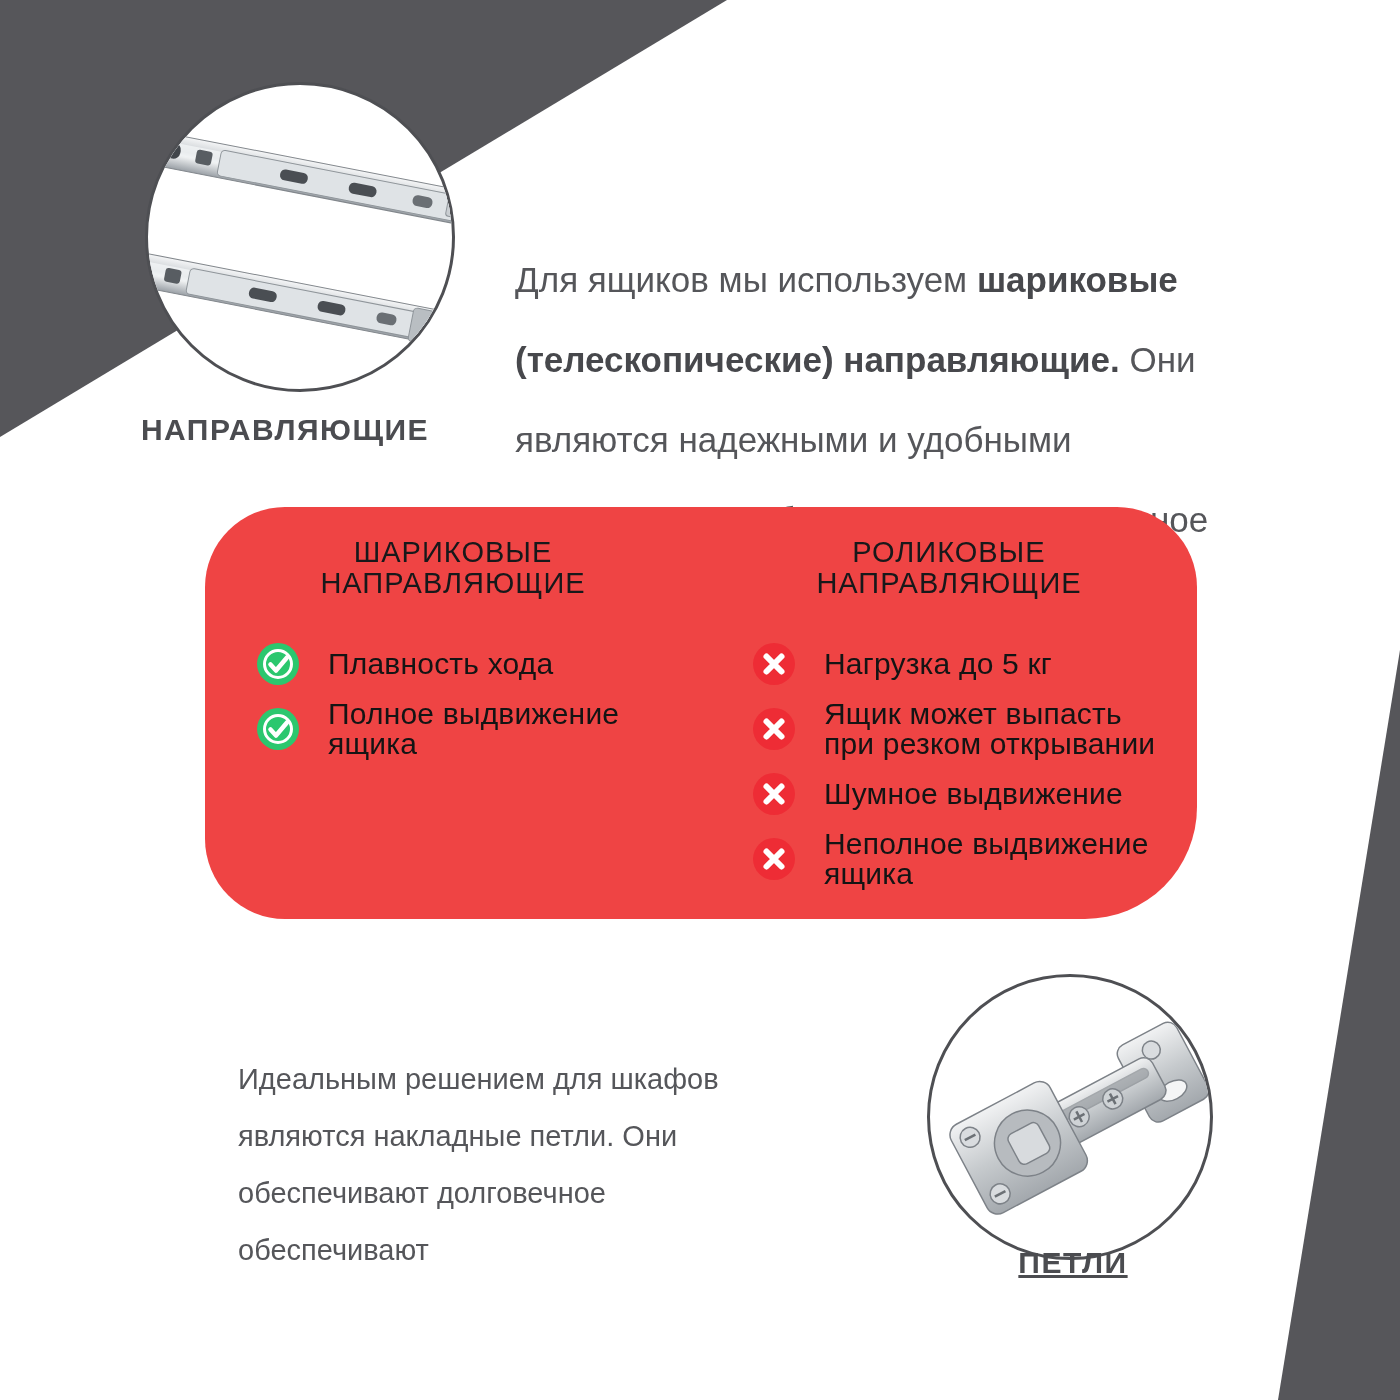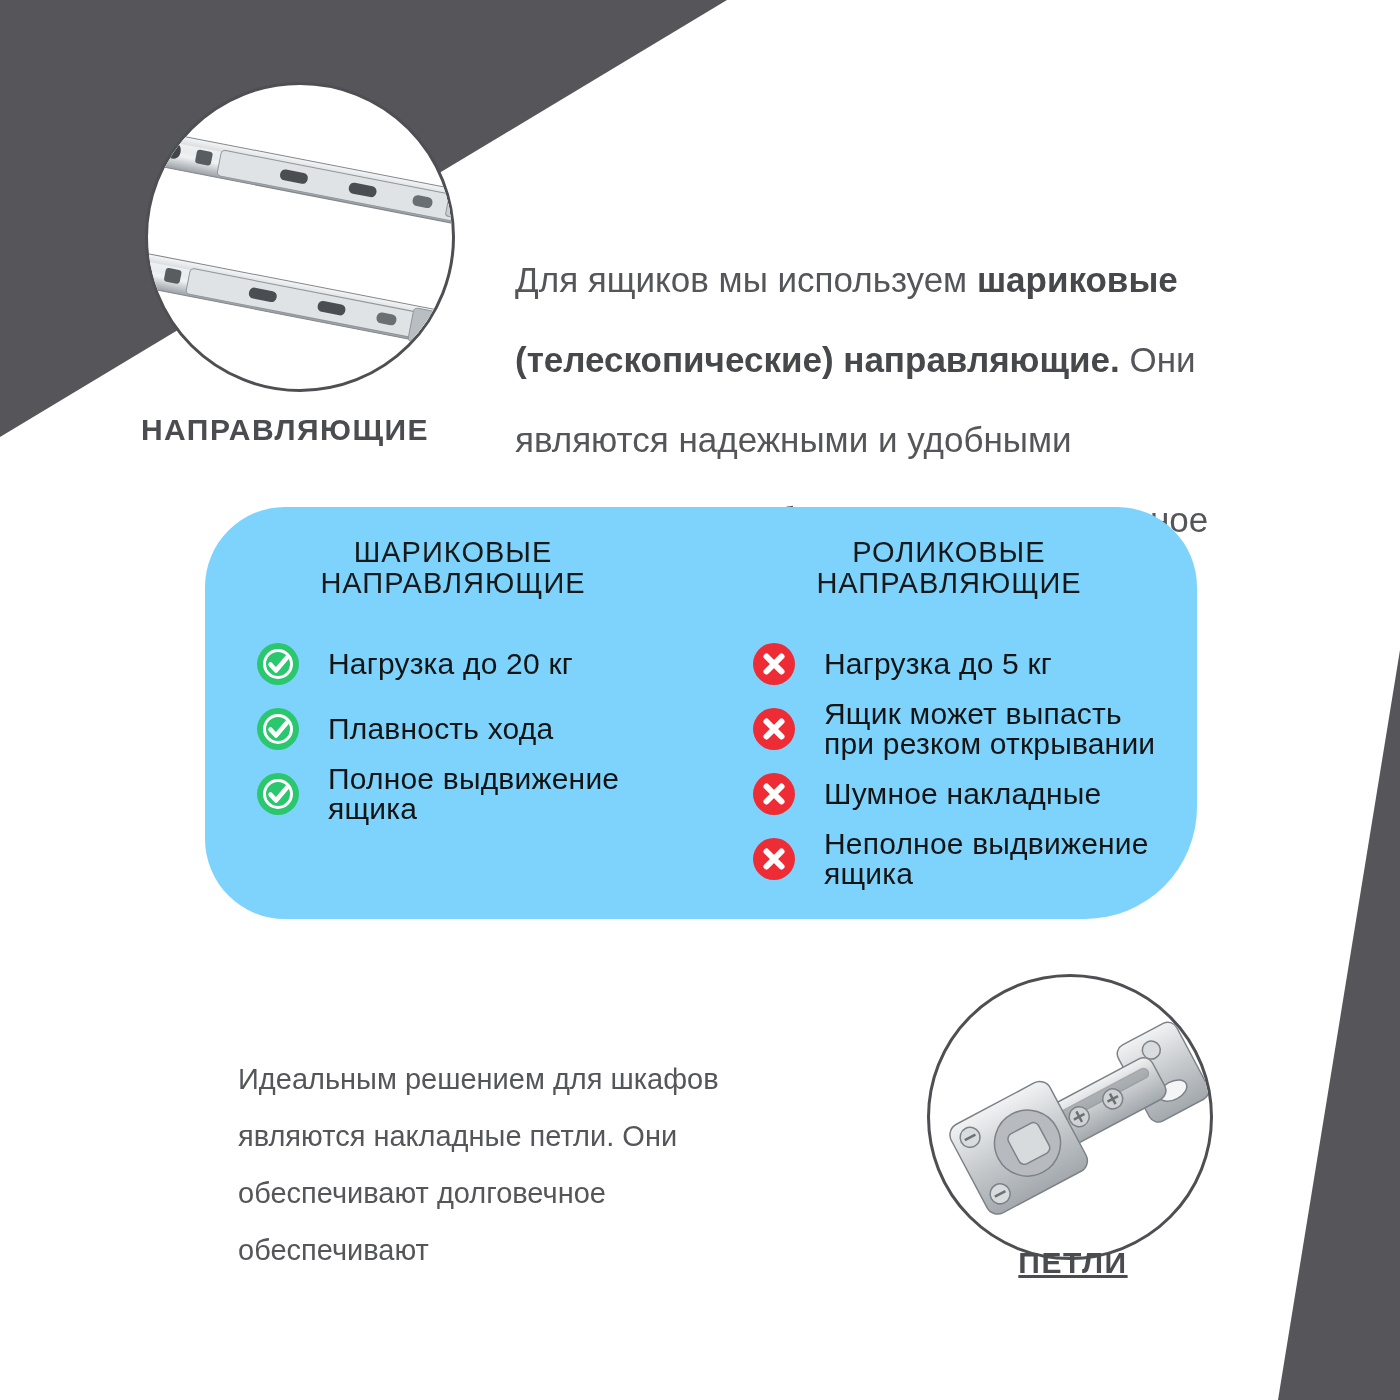--- a/index.html
+++ b/index.html
@@ -38,21 +38,21 @@
   
   .intro{
     position:absolute;left:515px;top:240px;width:790px;margin:0;
     font-size:35px;line-height:80px;color:#55565a;text-align:left;
   }
   .intro b{font-weight:700;color:#47484c;}
 
   
   .card{
     position:absolute;left:205px;top:507px;width:992px;height:412px;
-    background:#7dd3fc;border-radius:80px 80px 112px 80px;
+    background:#ef4444;border-radius:80px 80px 112px 80px;
   }
   .col{position:absolute;top:0;height:100%;}
   .col.left{left:0;width:496px;}
   .col.right{left:496px;width:496px;}
   .col-header{
     position:absolute;top:30px;left:0;width:100%;
     text-align:center;font-size:29px;line-height:31px;letter-spacing:1px;
     color:#17181a;font-weight:400;
   }
   .rows{position:absolute;top:124px;left:0;width:100%;}
@@ -127,28 +127,20 @@
         <div>ШАРИКОВЫЕ</div>
         <div>НАПРАВЛЯЮЩИЕ</div>
       </div>
       <div class="rows">
         <div class="row">
           <svg class="icon" viewBox="0 0 44 44">
               <circle cx="22" cy="22" r="21" fill="#2bc76e"></circle>
               <circle cx="22" cy="22" r="13.5" fill="none" stroke="#ffffff" stroke-width="3"></circle>
               <path d="M14.5 22.5 L20 28.5 L31 15.5" fill="none" stroke="#ffffff" stroke-width="4.5" stroke-linecap="round" stroke-linejoin="round"></path>
             </svg>
-          <div class="item-text">Нагрузка до 20 кг</div>
-        </div>
-        <div class="row">
-          <svg class="icon" viewBox="0 0 44 44">
-              <circle cx="22" cy="22" r="21" fill="#2bc76e"></circle>
-              <circle cx="22" cy="22" r="13.5" fill="none" stroke="#ffffff" stroke-width="3"></circle>
-              <path d="M14.5 22.5 L20 28.5 L31 15.5" fill="none" stroke="#ffffff" stroke-width="4.5" stroke-linecap="round" stroke-linejoin="round"></path>
-            </svg>
           <div class="item-text">Плавность хода</div>
         </div>
         <div class="row">
           <svg class="icon" viewBox="0 0 44 44">
               <circle cx="22" cy="22" r="21" fill="#2bc76e"></circle>
               <circle cx="22" cy="22" r="13.5" fill="none" stroke="#ffffff" stroke-width="3"></circle>
               <path d="M14.5 22.5 L20 28.5 L31 15.5" fill="none" stroke="#ffffff" stroke-width="4.5" stroke-linecap="round" stroke-linejoin="round"></path>
             </svg>
           <div class="item-text">Полное выдвижение ящика</div>
         </div>
@@ -173,21 +165,21 @@
               <circle cx="22" cy="22" r="21" fill="#ee2c35"></circle>
               <path d="M14.5 14.5 L29.5 29.5 M29.5 14.5 L14.5 29.5" stroke="#ffffff" stroke-width="6" stroke-linecap="round"></path>
             </svg>
           <div class="item-text">Ящик может выпасть при резком открывании</div>
         </div>
         <div class="row">
           <svg class="icon" viewBox="0 0 44 44">
               <circle cx="22" cy="22" r="21" fill="#ee2c35"></circle>
               <path d="M14.5 14.5 L29.5 29.5 M29.5 14.5 L14.5 29.5" stroke="#ffffff" stroke-width="6" stroke-linecap="round"></path>
             </svg>
-          <div class="item-text">Шумное накладные</div>
+          <div class="item-text">Шумное выдвижение</div>
         </div>
         <div class="row">
           <svg class="icon" viewBox="0 0 44 44">
               <circle cx="22" cy="22" r="21" fill="#ee2c35"></circle>
               <path d="M14.5 14.5 L29.5 29.5 M29.5 14.5 L14.5 29.5" stroke="#ffffff" stroke-width="6" stroke-linecap="round"></path>
             </svg>
           <div class="item-text">Неполное выдвижение ящика</div>
         </div>
       </div>
     </div>

